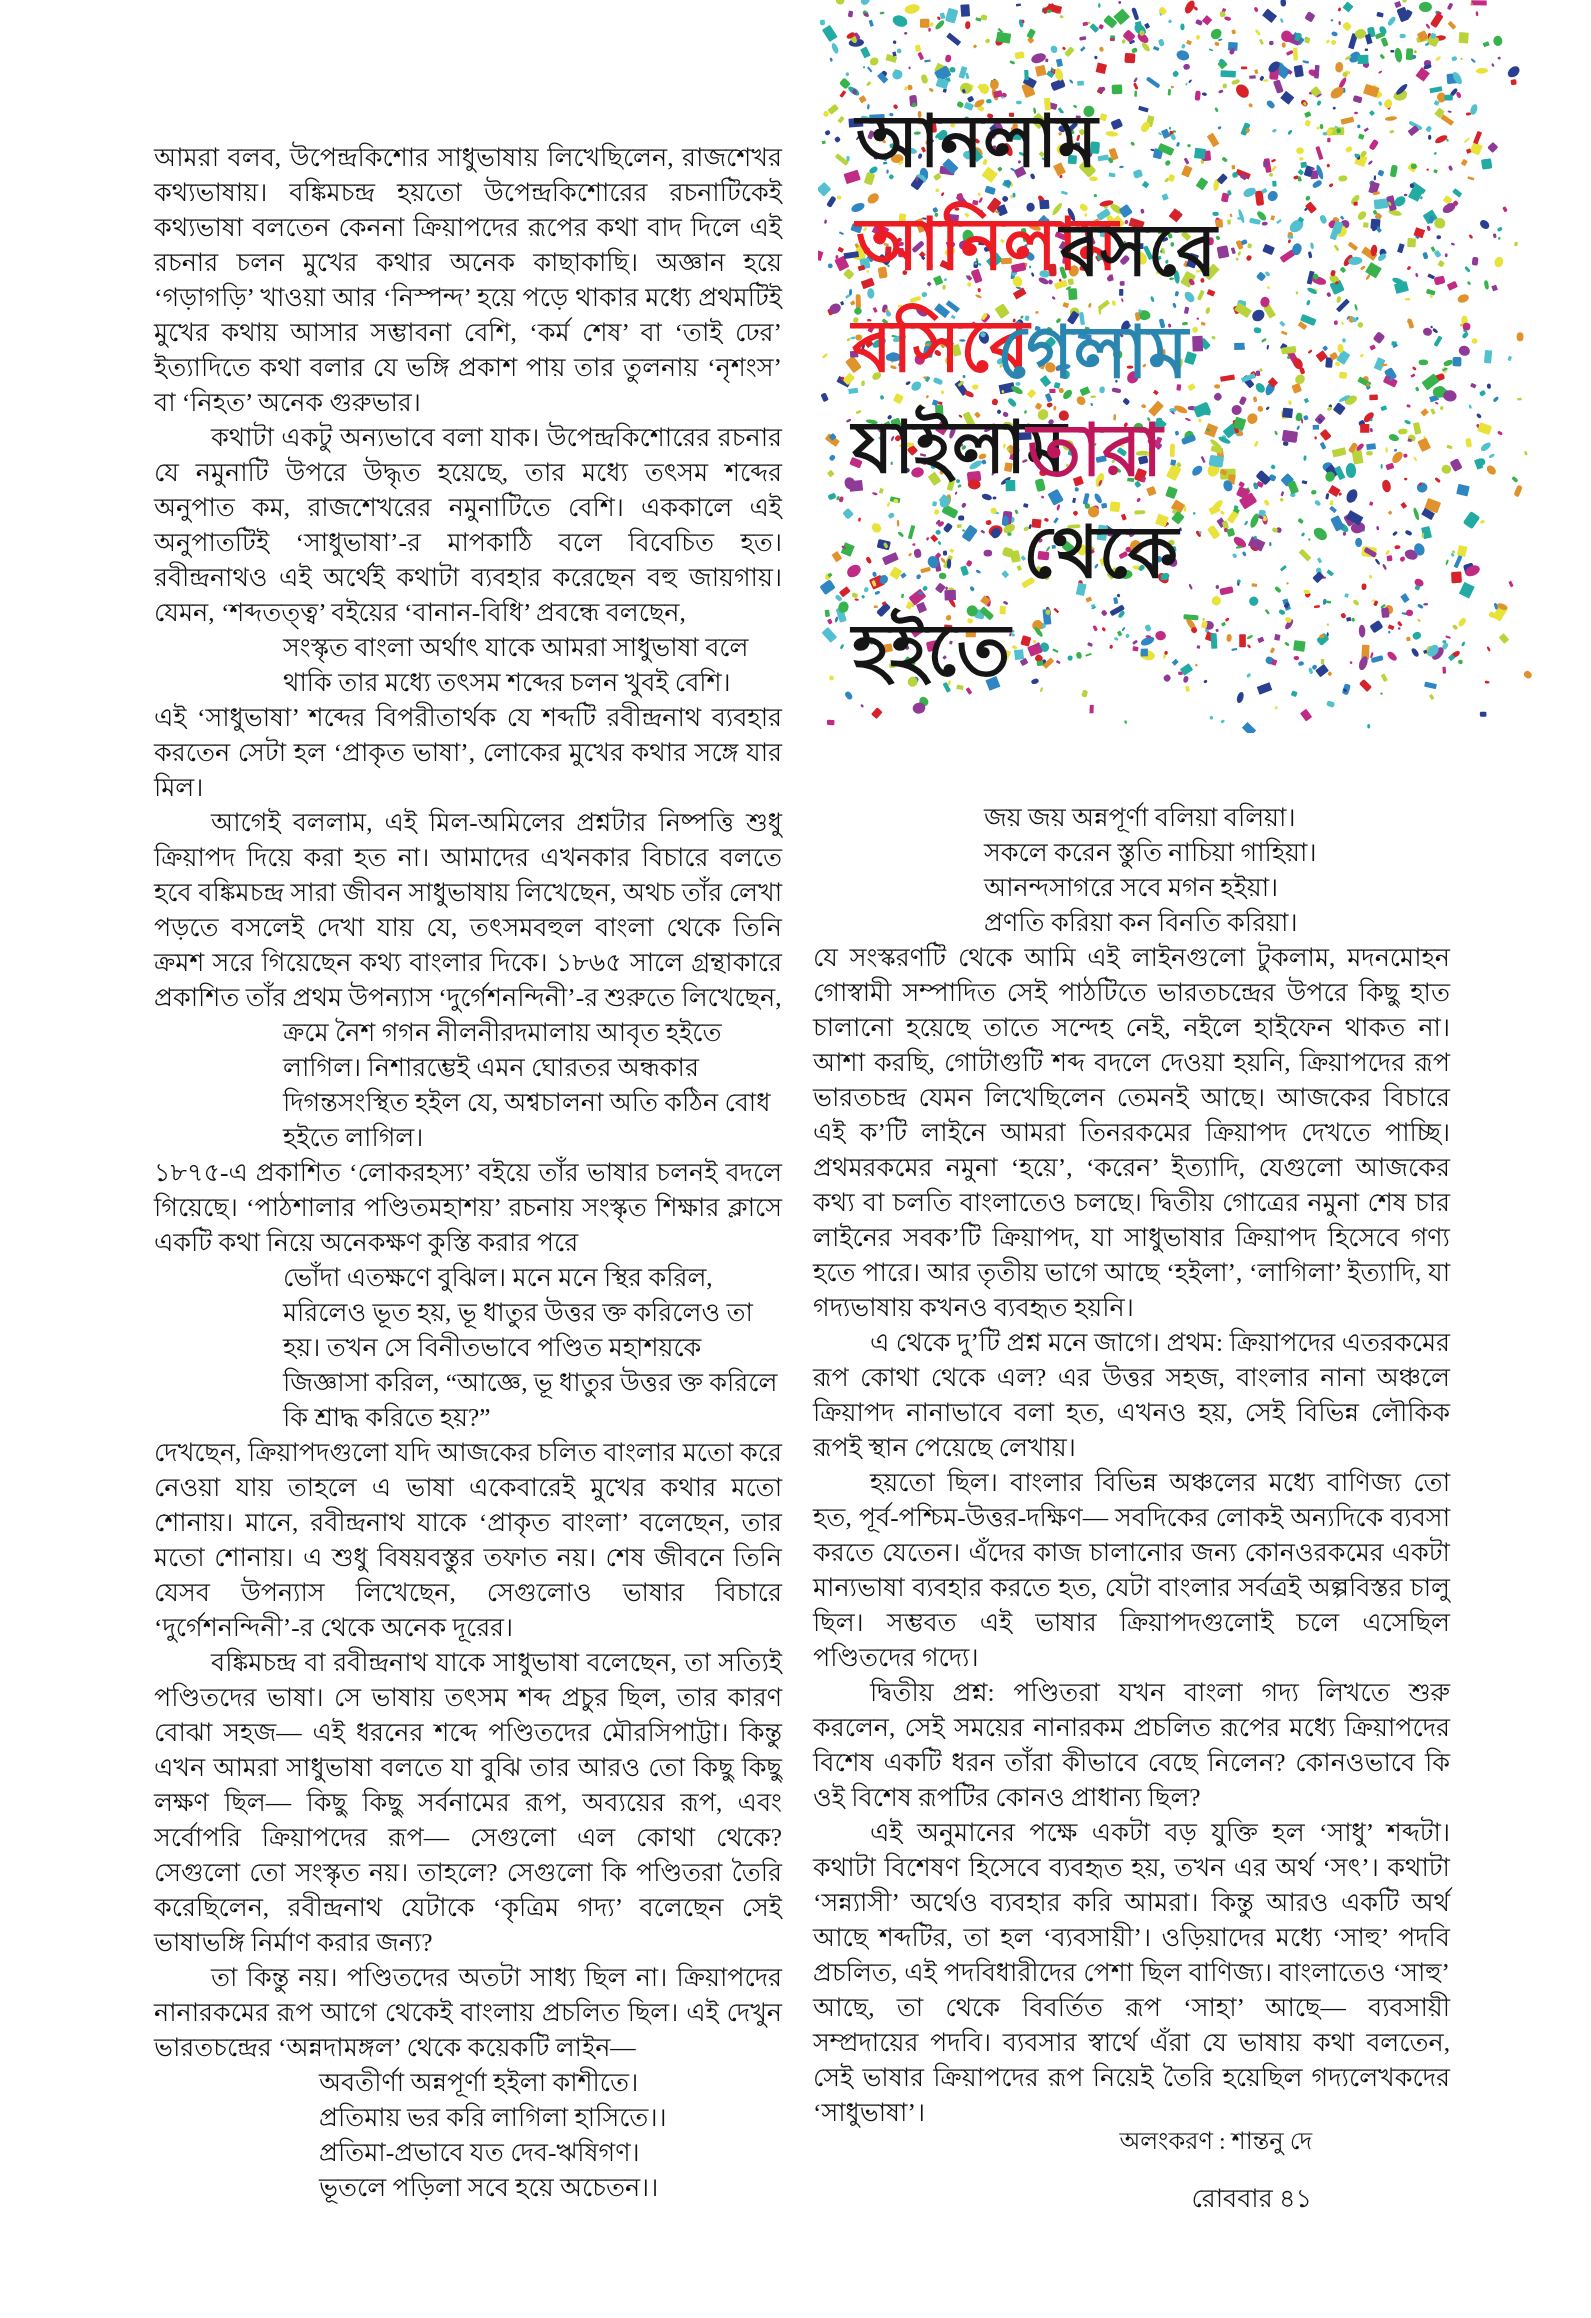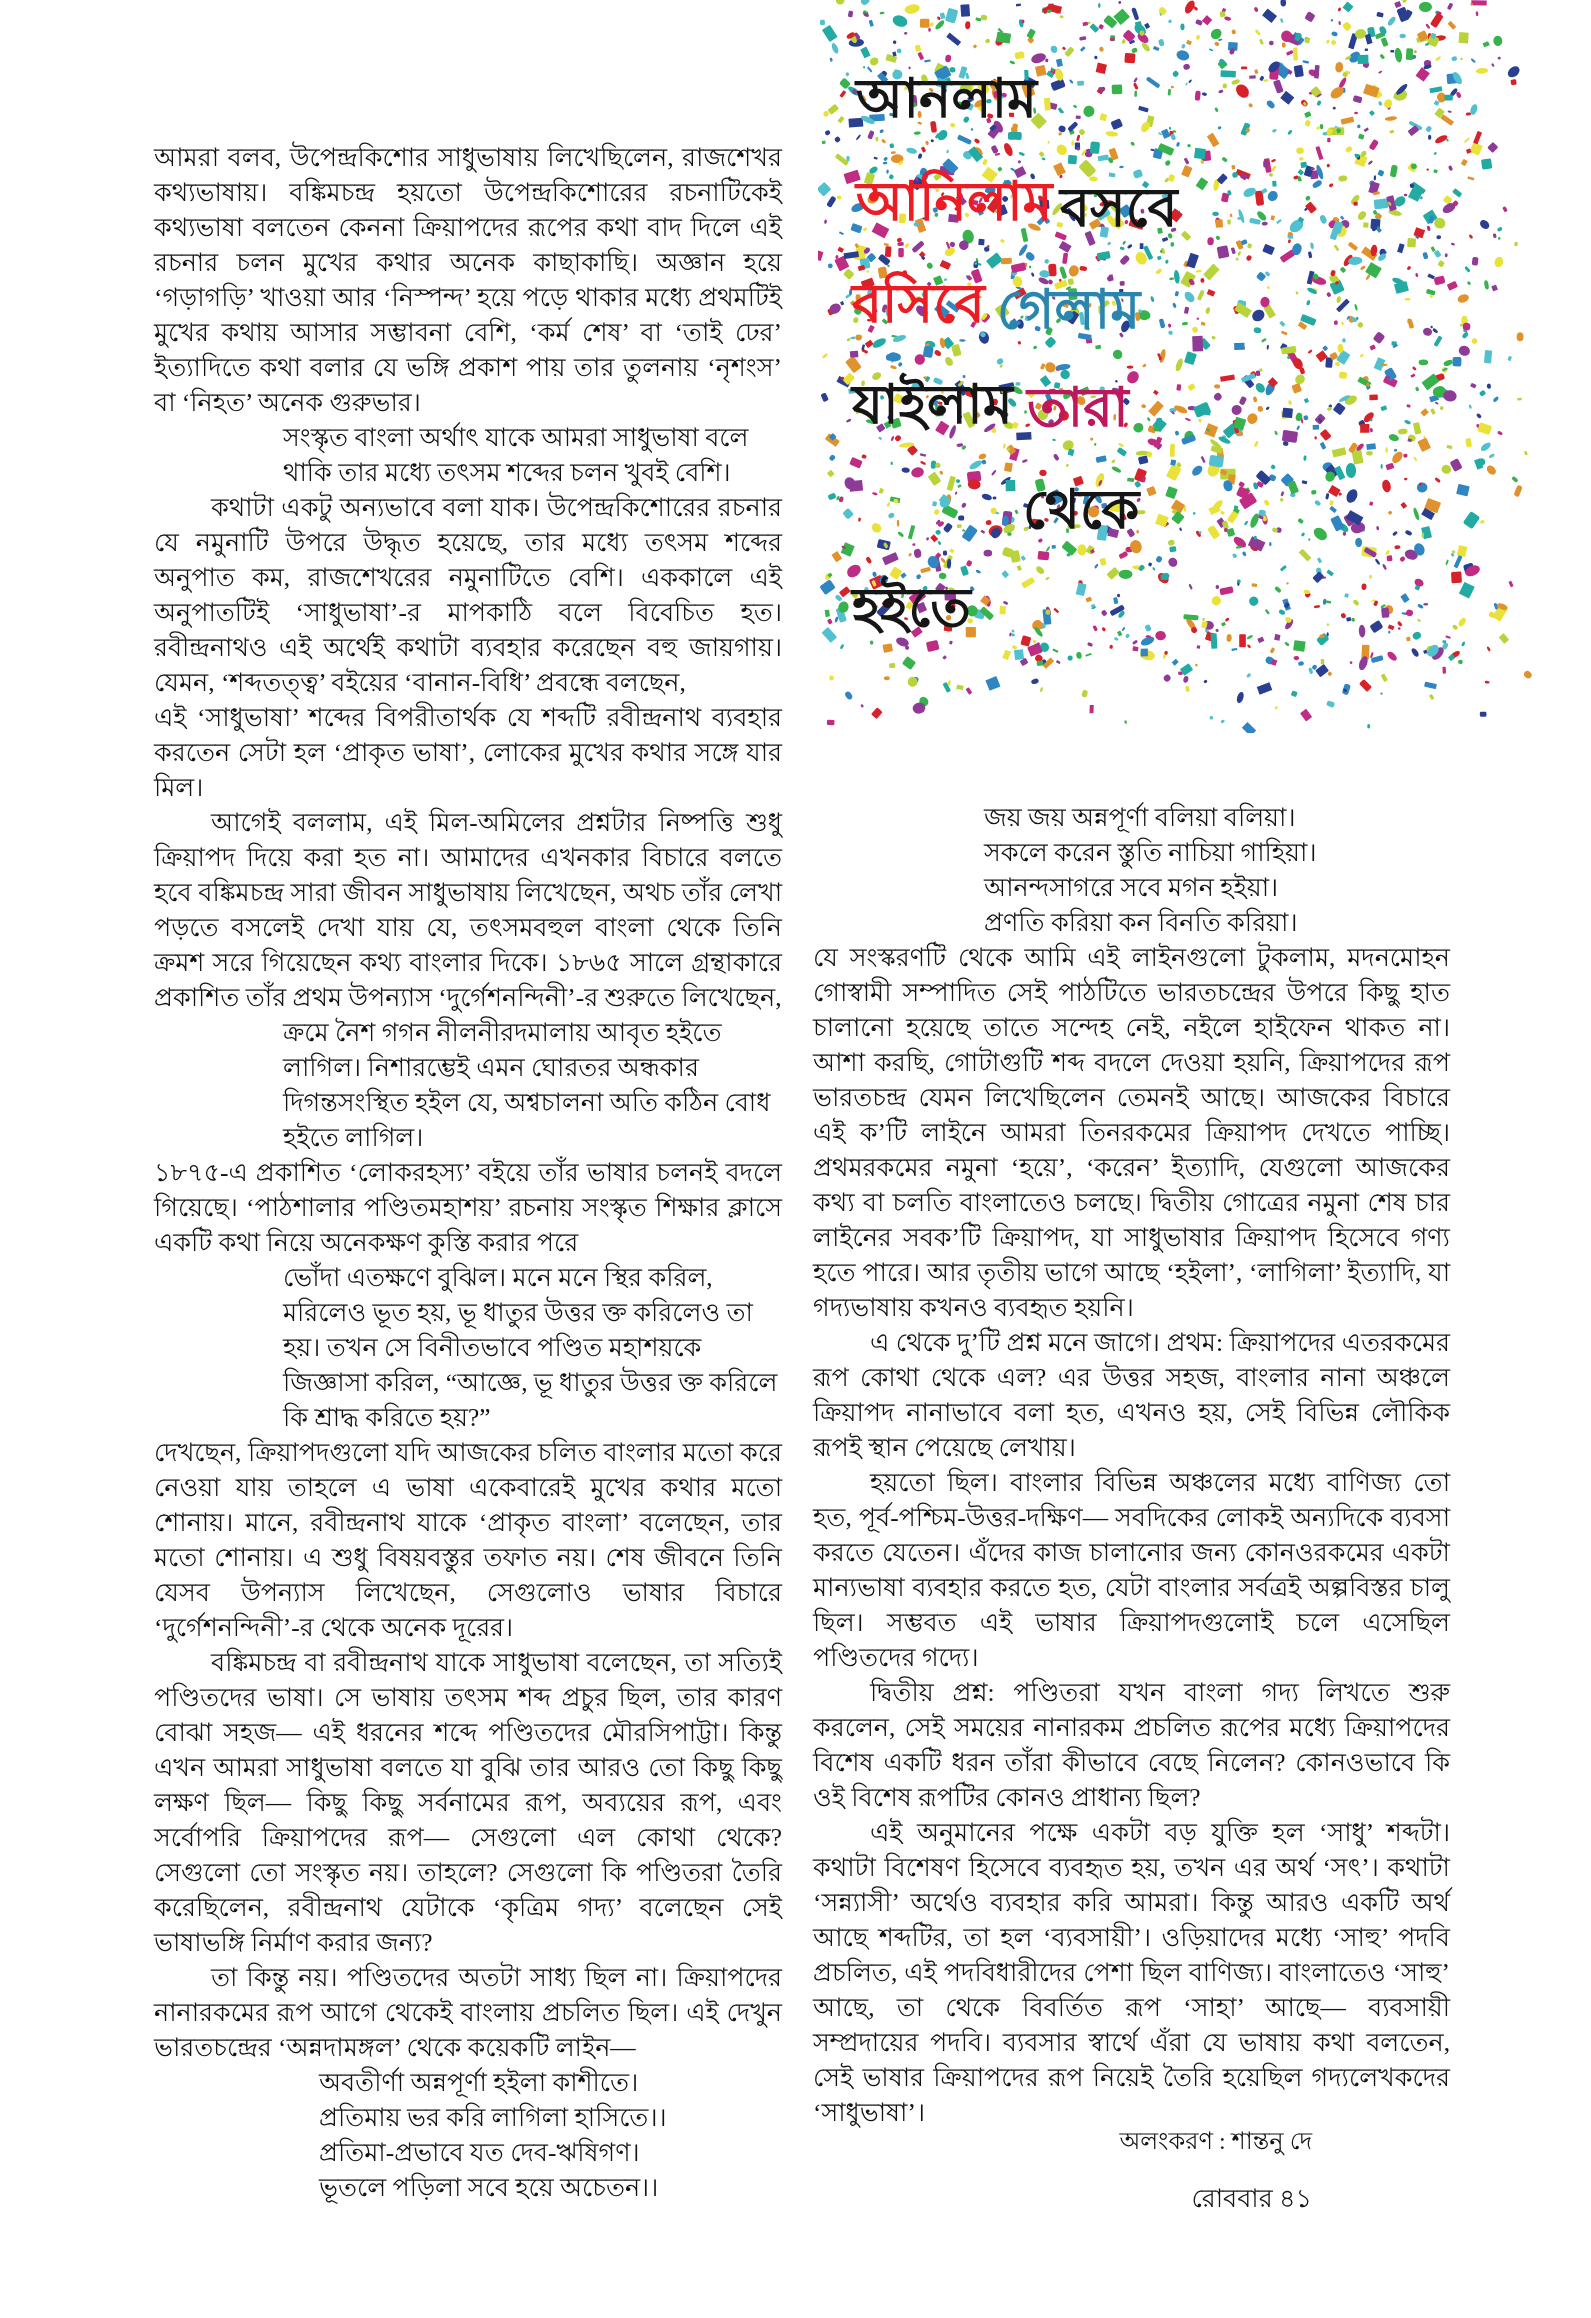--- a/index.html
+++ b/index.html
@@ -27,24 +27,25 @@
   #col-right .blk.verse{margin-left:171px;}
   #art{
     position:absolute;
     left:818px;top:0;
     width:716px;height:733px;
   }
   #confetti{position:absolute;left:0;top:0;}
   .art-word{
     position:absolute;
     font-weight:bold;
-    font-size:54px;
+    font-size:72px;
     line-height:1.0;
     white-space:nowrap;
-    font-family:Liberation Sans, sans-serif;
+    font-family:Liberation Serif, serif;
+    margin-top:35px;
   }
   #credit{
     position:absolute;
     left:813px;top:2126px;width:499px;
     font-size:24px;line-height:31px;
     text-align:right;color:#141414;
   }
   #page-footer{
     position:absolute;
     left:813px;top:2182px;width:499px;
@@ -2034,22 +2035,22 @@
       <span class="art-word" style="left: 34px; top: 276px; color: rgb(236, 28, 36);">বসিবে</span>
       <span class="art-word" style="left: 179px; top: 282px; color: rgb(42, 134, 174);">গেলাম</span>
       <span class="art-word" style="left: 34px; top: 377px; color: rgb(21, 21, 21);">যাইলাম</span>
       <span class="art-word" style="left: 209px; top: 380px; color: #be185d;">তারা</span>
       <span class="art-word" style="left: 205px; top: 482px; color: rgb(21, 21, 21);">থেকে</span>
       <span class="art-word" style="left: 34px; top: 580px; color: rgb(21, 21, 21);">হইতে</span>
     </div>
 
   <div id="col-left" class="col">
       <p class="blk p">আমরা বলব, উপেন্দ্রকিশোর সাধুভাষায় লিখেছিলেন, রাজশেখর কথ্যভাষায়। বঙ্কিমচন্দ্র হয়তো উপেন্দ্রকিশোরের রচনাটিকেই কথ্যভাষা বলতেন কেননা ক্রিয়াপদের রূপের কথা বাদ দিলে এই রচনার চলন মুখের কথার অনেক কাছাকাছি। অজ্ঞান হয়ে ‘গড়াগড়ি’ খাওয়া আর ‘নিস্পন্দ’ হয়ে পড়ে থাকার মধ্যে প্রথমটিই মুখের কথায় আসার সম্ভাবনা বেশি, ‘কর্ম শেষ’ বা ‘তাই ঢের’ ইত্যাদিতে কথা বলার যে ভঙ্গি প্রকাশ পায় তার তুলনায় ‘নৃশংস’ বা ‘নিহত’ অনেক গুরুভার।</p>
+      <p class="blk p indent">কথাটা একটু অন্যভাবে বলা যাক। উপেন্দ্রকিশোরের রচনার যে নমুনাটি উপরে উদ্ধৃত হয়েছে, তার মধ্যে তৎসম শব্দের অনুপাত কম, রাজশেখরের নমুনাটিতে বেশি। এককালে এই অনুপাতটিই ‘সাধুভাষা’-র মাপকাঠি বলে বিবেচিত হত। রবীন্দ্রনাথও এই অর্থেই কথাটা ব্যবহার করেছেন বহু জায়গায়। যেমন, ‘শব্দতত্ত্ব’ বইয়ের ‘বানান-বিধি’ প্রবন্ধে বলছেন,</p>
       <p class="blk quote">সংস্কৃত বাংলা অর্থাৎ যাকে আমরা সাধুভাষা বলে থাকি তার মধ্যে তৎসম শব্দের চলন খুবই বেশি।</p>
-      <p class="blk p indent">কথাটা একটু অন্যভাবে বলা যাক। উপেন্দ্রকিশোরের রচনার যে নমুনাটি উপরে উদ্ধৃত হয়েছে, তার মধ্যে তৎসম শব্দের অনুপাত কম, রাজশেখরের নমুনাটিতে বেশি। এককালে এই অনুপাতটিই ‘সাধুভাষা’-র মাপকাঠি বলে বিবেচিত হত। রবীন্দ্রনাথও এই অর্থেই কথাটা ব্যবহার করেছেন বহু জায়গায়। যেমন, ‘শব্দতত্ত্ব’ বইয়ের ‘বানান-বিধি’ প্রবন্ধে বলছেন,</p>
       <p class="blk p">এই ‘সাধুভাষা’ শব্দের বিপরীতার্থক যে শব্দটি রবীন্দ্রনাথ ব্যবহার করতেন সেটা হল ‘প্রাকৃত ভাষা’, লোকের মুখের কথার সঙ্গে যার মিল।</p>
       <p class="blk p indent">আগেই বললাম, এই মিল-অমিলের প্রশ্নটার নিষ্পত্তি শুধু ক্রিয়াপদ দিয়ে করা হত না। আমাদের এখনকার বিচারে বলতে হবে বঙ্কিমচন্দ্র সারা জীবন সাধুভাষায় লিখেছেন, অথচ তাঁর লেখা পড়তে বসলেই দেখা যায় যে, তৎসমবহুল বাংলা থেকে তিনি ক্রমশ সরে গিয়েছেন কথ্য বাংলার দিকে। ১৮৬৫ সালে গ্রন্থাকারে প্রকাশিত তাঁর প্রথম উপন্যাস ‘দুর্গেশনন্দিনী’-র শুরুতে লিখেছেন,</p>
       <p class="blk quote">ক্রমে নৈশ গগন নীলনীরদমালায় আবৃত হইতে লাগিল। নিশারম্ভেই এমন ঘোরতর অন্ধকার দিগন্তসংস্থিত হইল যে, অশ্বচালনা অতি কঠিন বোধ হইতে লাগিল।</p>
       <p class="blk p">১৮৭৫-এ প্রকাশিত ‘লোকরহস্য’ বইয়ে তাঁর ভাষার চলনই বদলে গিয়েছে। ‘পাঠশালার পণ্ডিতমহাশয়’ রচনায় সংস্কৃত শিক্ষার ক্লাসে একটি কথা নিয়ে অনেকক্ষণ কুস্তি করার পরে</p>
       <p class="blk quote">ভোঁদা এতক্ষণে বুঝিল। মনে মনে স্থির করিল, মরিলেও ভূত হয়, ভূ ধাতুর উত্তর ক্ত করিলেও তা হয়। তখন সে বিনীতভাবে পণ্ডিত মহাশয়কে জিজ্ঞাসা করিল, “আজ্ঞে, ভূ ধাতুর উত্তর ক্ত করিলে কি শ্রাদ্ধ করিতে হয়?”</p>
       <p class="blk p">দেখছেন, ক্রিয়াপদগুলো যদি আজকের চলিত বাংলার মতো করে নেওয়া যায় তাহলে এ ভাষা একেবারেই মুখের কথার মতো শোনায়। মানে, রবীন্দ্রনাথ যাকে ‘প্রাকৃত বাংলা’ বলেছেন, তার মতো শোনায়। এ শুধু বিষয়বস্তুর তফাত নয়। শেষ জীবনে তিনি যেসব উপন্যাস লিখেছেন, সেগুলোও ভাষার বিচারে ‘দুর্গেশনন্দিনী’-র থেকে অনেক দূরের।</p>
       <p class="blk p indent">বঙ্কিমচন্দ্র বা রবীন্দ্রনাথ যাকে সাধুভাষা বলেছেন, তা সত্যিই পণ্ডিতদের ভাষা। সে ভাষায় তৎসম শব্দ প্রচুর ছিল, তার কারণ বোঝা সহজ— এই ধরনের শব্দে পণ্ডিতদের মৌরসিপাট্টা। কিন্তু এখন আমরা সাধুভাষা বলতে যা বুঝি তার আরও তো কিছু কিছু লক্ষণ ছিল— কিছু কিছু সর্বনামের রূপ, অব্যয়ের রূপ, এবং সর্বোপরি ক্রিয়াপদের রূপ— সেগুলো এল কোথা থেকে? সেগুলো তো সংস্কৃত নয়। তাহলে? সেগুলো কি পণ্ডিতরা তৈরি করেছিলেন, রবীন্দ্রনাথ যেটাকে ‘কৃত্রিম গদ্য’ বলেছেন সেই ভাষাভঙ্গি নির্মাণ করার জন্য?</p>
       <p class="blk p indent">তা কিন্তু নয়। পণ্ডিতদের অতটা সাধ্য ছিল না। ক্রিয়াপদের নানারকমের রূপ আগে থেকেই বাংলায় প্রচলিত ছিল। এই দেখুন ভারতচন্দ্রের ‘অন্নদামঙ্গল’ থেকে কয়েকটি লাইন—</p>
       <p class="blk verse">অবতীর্ণা অন্নপূর্ণা হইলা কাশীতে।</p>
       <p class="blk verse">প্রতিমায় ভর করি লাগিলা হাসিতে।।</p>

